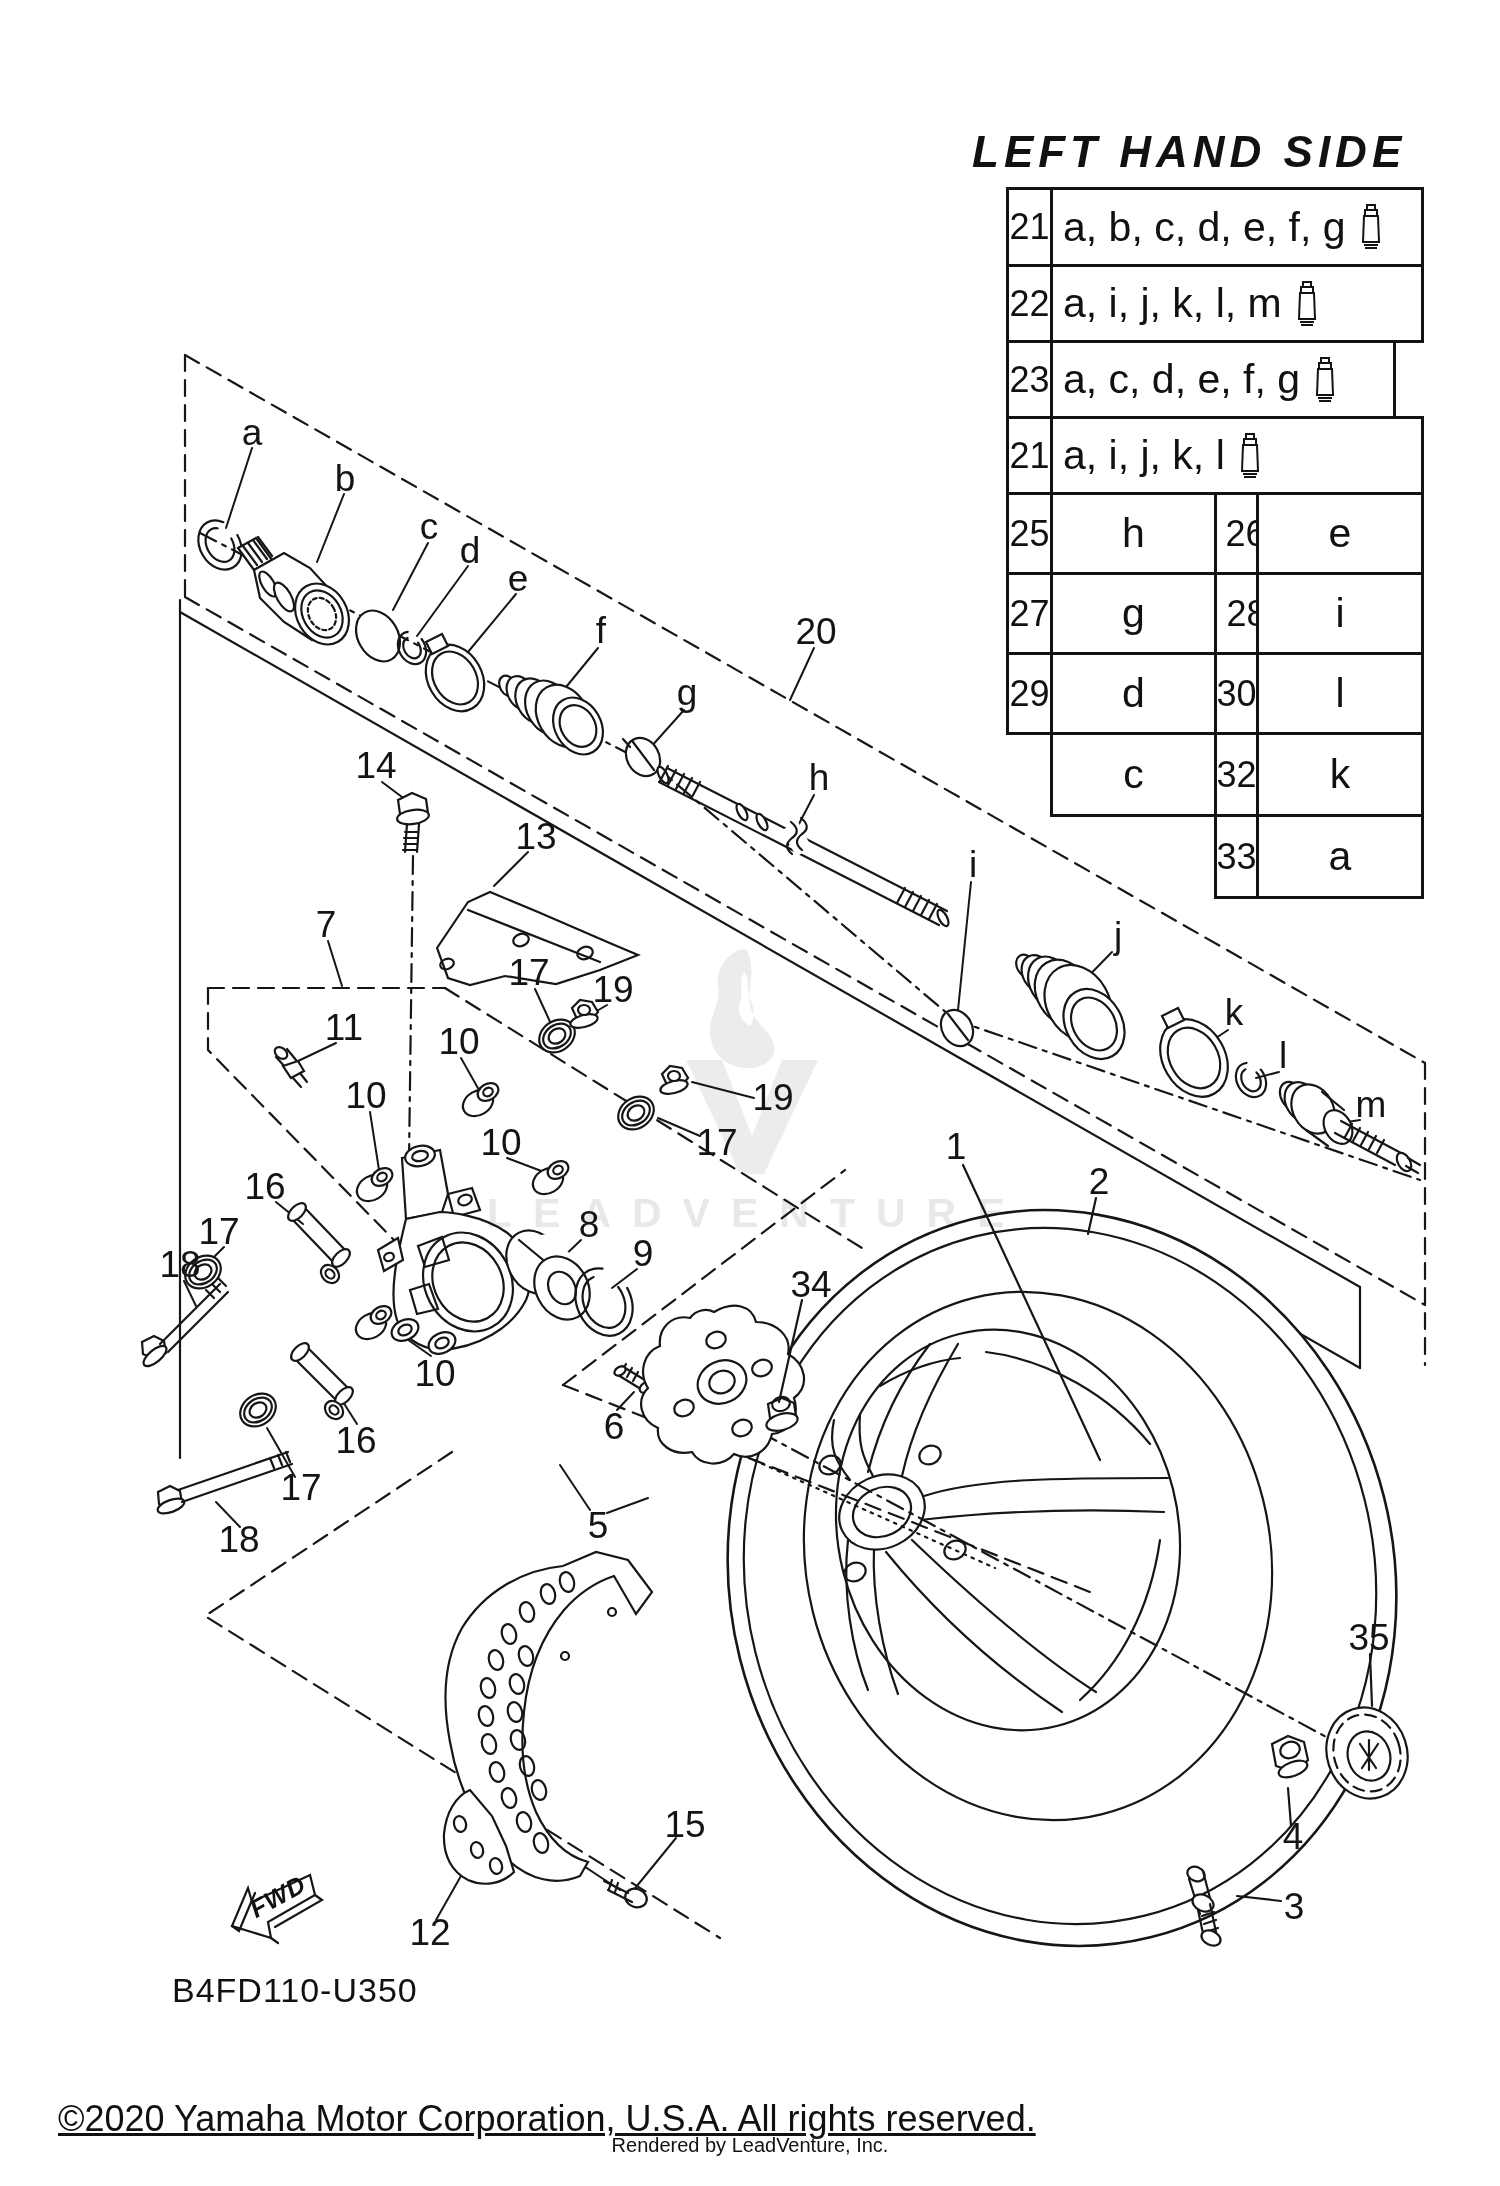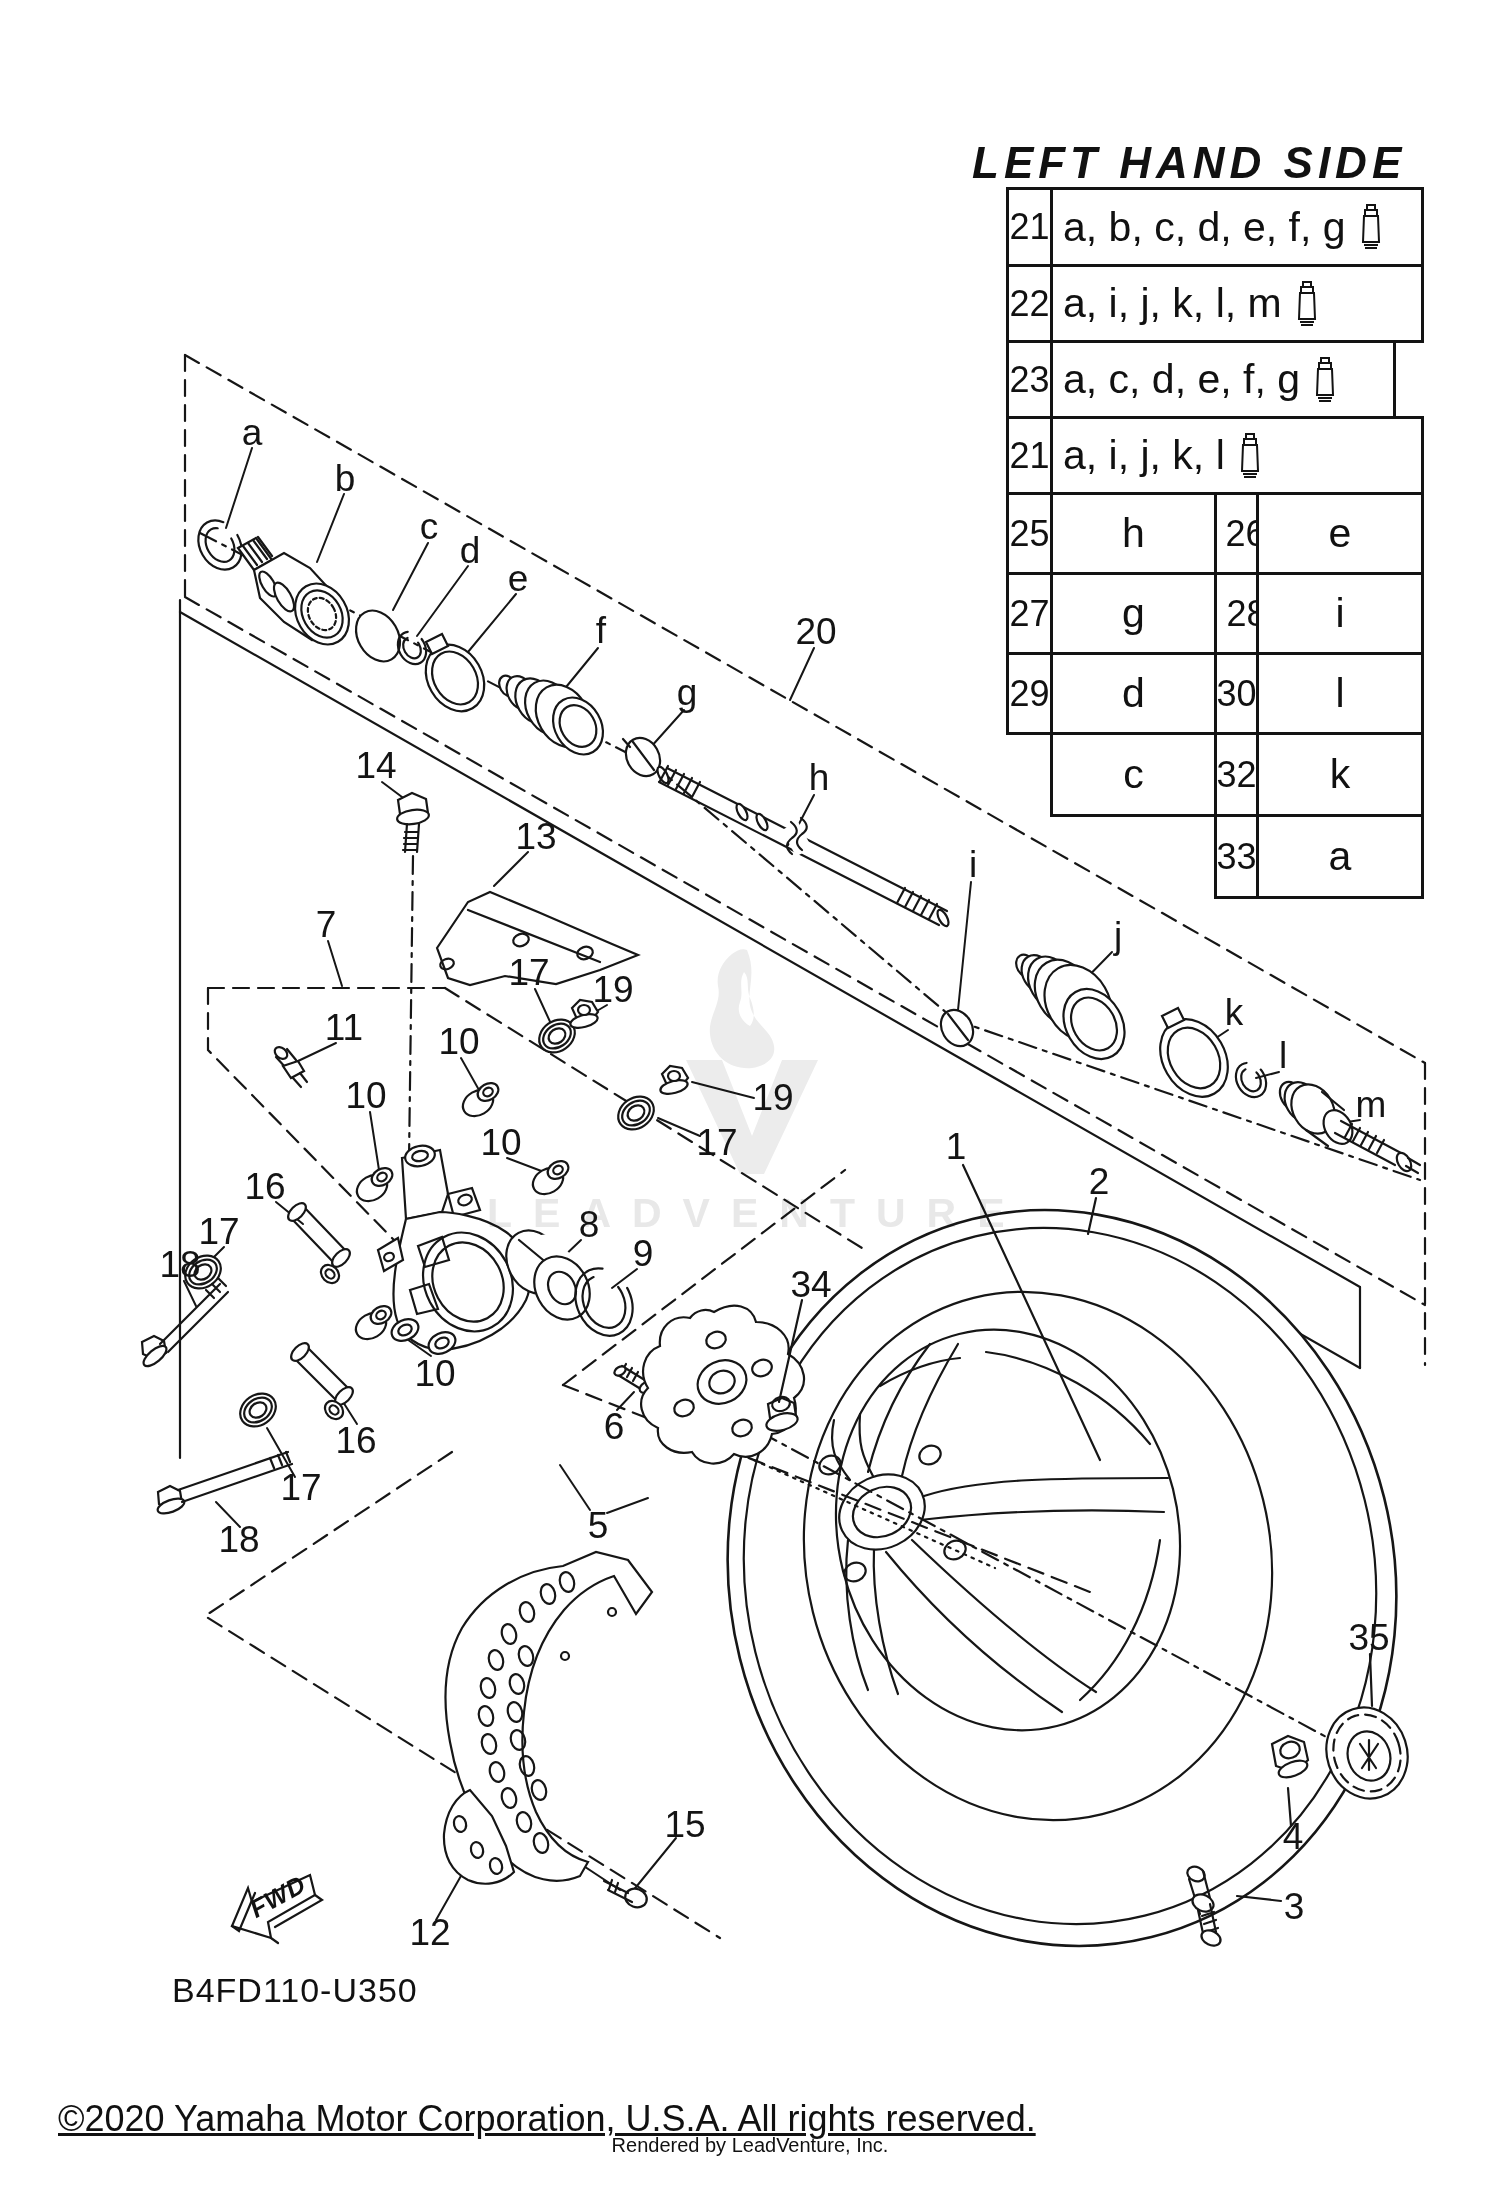--- a/index.html
+++ b/index.html
@@ -6,21 +6,21 @@
   #page{position:relative;width:1500px;height:2186px;background:#ffffff;overflow:hidden;
         font-family:"Liberation Sans",sans-serif;color:#111;}
   #art{position:absolute;left:0;top:0;z-index:1;}
   #watermark{position:absolute;left:0;top:0;width:1500px;height:2186px;z-index:2;
              mix-blend-mode:multiply;pointer-events:none;}
   #wm-text{position:absolute;left:487px;top:1190px;font-size:41px;font-weight:700;
            letter-spacing:21px;color:#e8e8e8;white-space:nowrap;}
   #labels{position:absolute;left:0;top:0;width:1500px;height:2186px;z-index:3;}
   .plabel{position:absolute;transform:translate(-50%,-50%);font-size:37px;color:#141414;
           white-space:nowrap;line-height:1;}
-  #title{position:absolute;left:972px;top:138px;width:460px;font-size:44px;font-weight:700;
+  #title{position:absolute;left:972px;top:127px;width:460px;font-size:44px;font-weight:700;
          font-style:italic;letter-spacing:5px;white-space:nowrap;z-index:4;}
   #ptable{position:absolute;left:0;top:0;z-index:4;}
   .tcell{position:absolute;border:3px solid #131313;box-sizing:border-box;background:#fff;
          display:flex;align-items:center;}
   .tnum{justify-content:center;font-size:36px;}
   .tlet{justify-content:center;font-size:41px;}
   .tglue{justify-content:flex-start;padding-left:10px;font-size:41px;}
   .tube{margin-left:12px;flex:0 0 auto;}
   #code{position:absolute;left:172px;top:1971px;font-size:34px;letter-spacing:1px;z-index:3;}
   #fwd{position:absolute;left:248px;top:1882px;font-size:25px;font-weight:700;font-style:italic;

